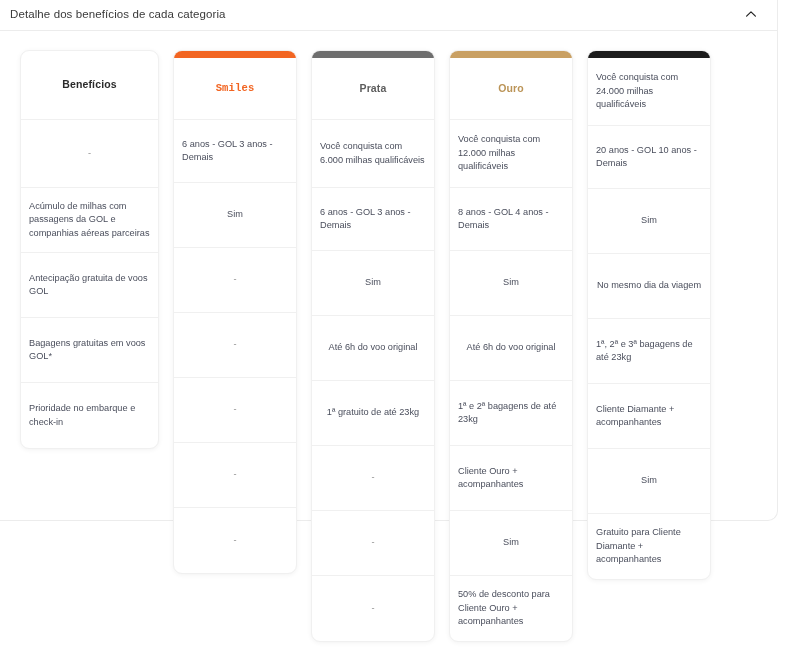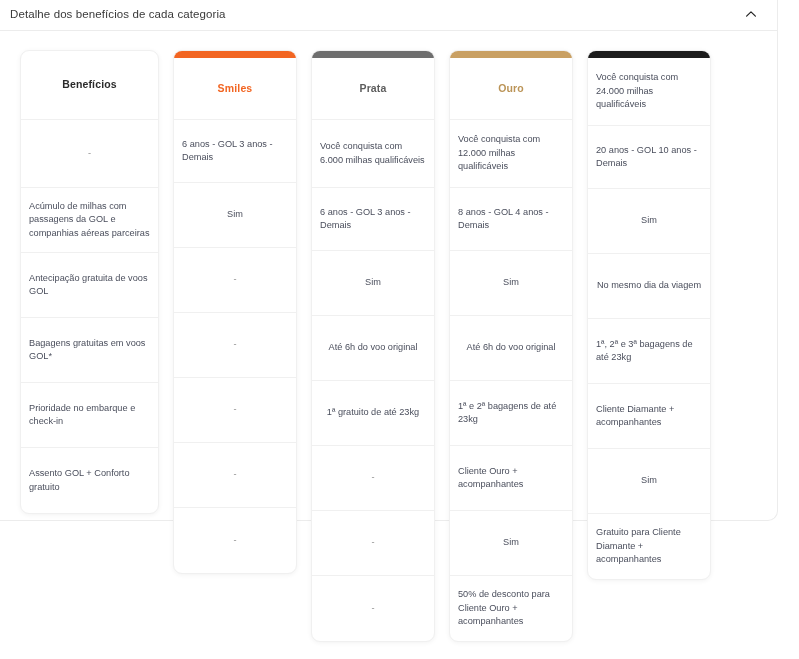--- a/index.html
+++ b/index.html
@@ -96,21 +96,21 @@
   .h-r1{height:63px;}
   .h-r2{height:65px;}
   .h-r3{height:65px;}
   .h-r4{height:65px;}
   .h-r5{height:65px;}
   .h-r6{height:65px;}
   .h-r7{height:65px;}
 
   
   .hc-default{color:#2b2b2b;}
-  .hc-smiles{color:#f26522;}
+  .hc-smiles{color:#f26522;font-family:Liberation Mono, monospace;}
   .hc-prata{color:#5d5d5d;}
   .hc-ouro{color:#bb9457;}
   .hc-diamante{color:#1c1c1c;}
 </style>
 </head>
 <body>
 
 <div class="panel">
 
   <div class="panel-header">
@@ -136,23 +136,20 @@
           </div>
           <div class="cell h-r3">
             <span class="txt">Antecipação gratuita de voos GOL</span>
           </div>
           <div class="cell h-r4">
             <span class="txt">Bagagens gratuitas em voos GOL*</span>
           </div>
           <div class="cell h-r5">
             <span class="txt">Prioridade no embarque e check-in</span>
           </div>
-          <div class="cell h-r7">
-            <span class="txt">Assento GOL + Conforto gratuito</span>
-          </div>
         </div>
         <div class="col">
           <span class="topbar" style="background: rgb(242, 101, 34);"></span>
           <div class="cell head h-head hc-smiles">
             <span class="txt">Smiles</span>
           </div>
           <div class="cell h-r1">
             <span class="txt">6 anos - GOL 3 anos - Demais</span>
           </div>
           <div class="cell h-r2">

